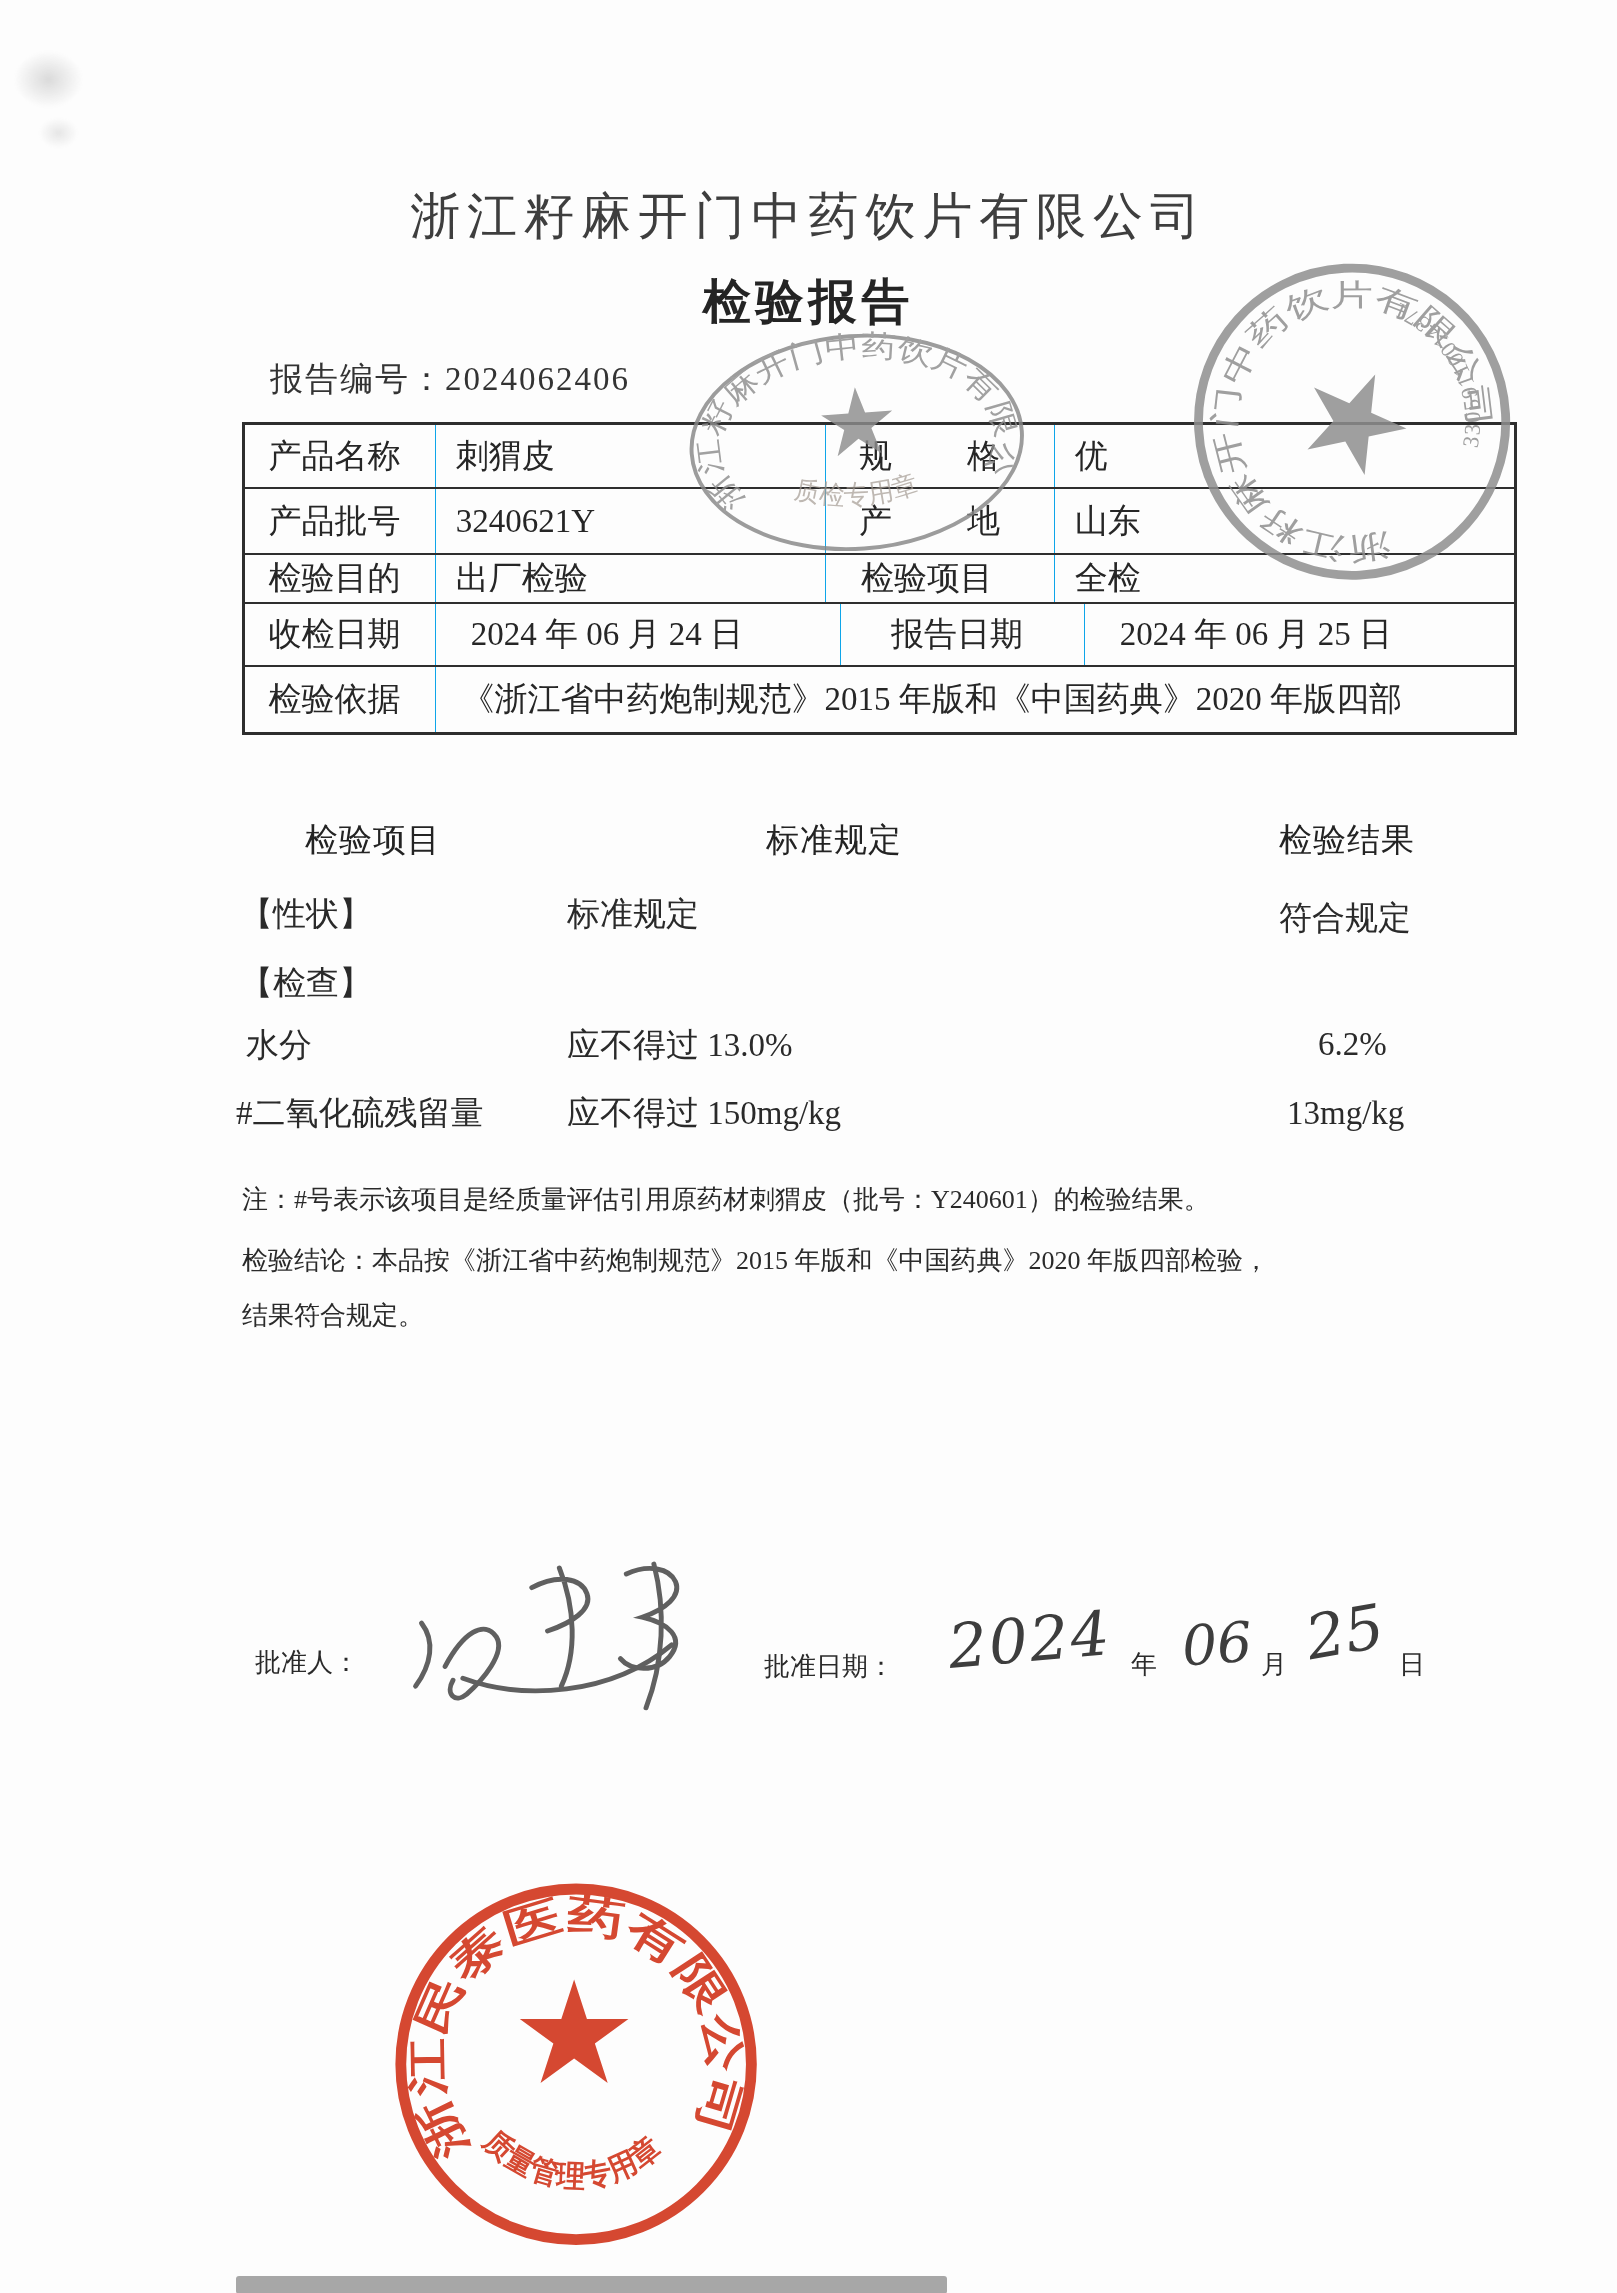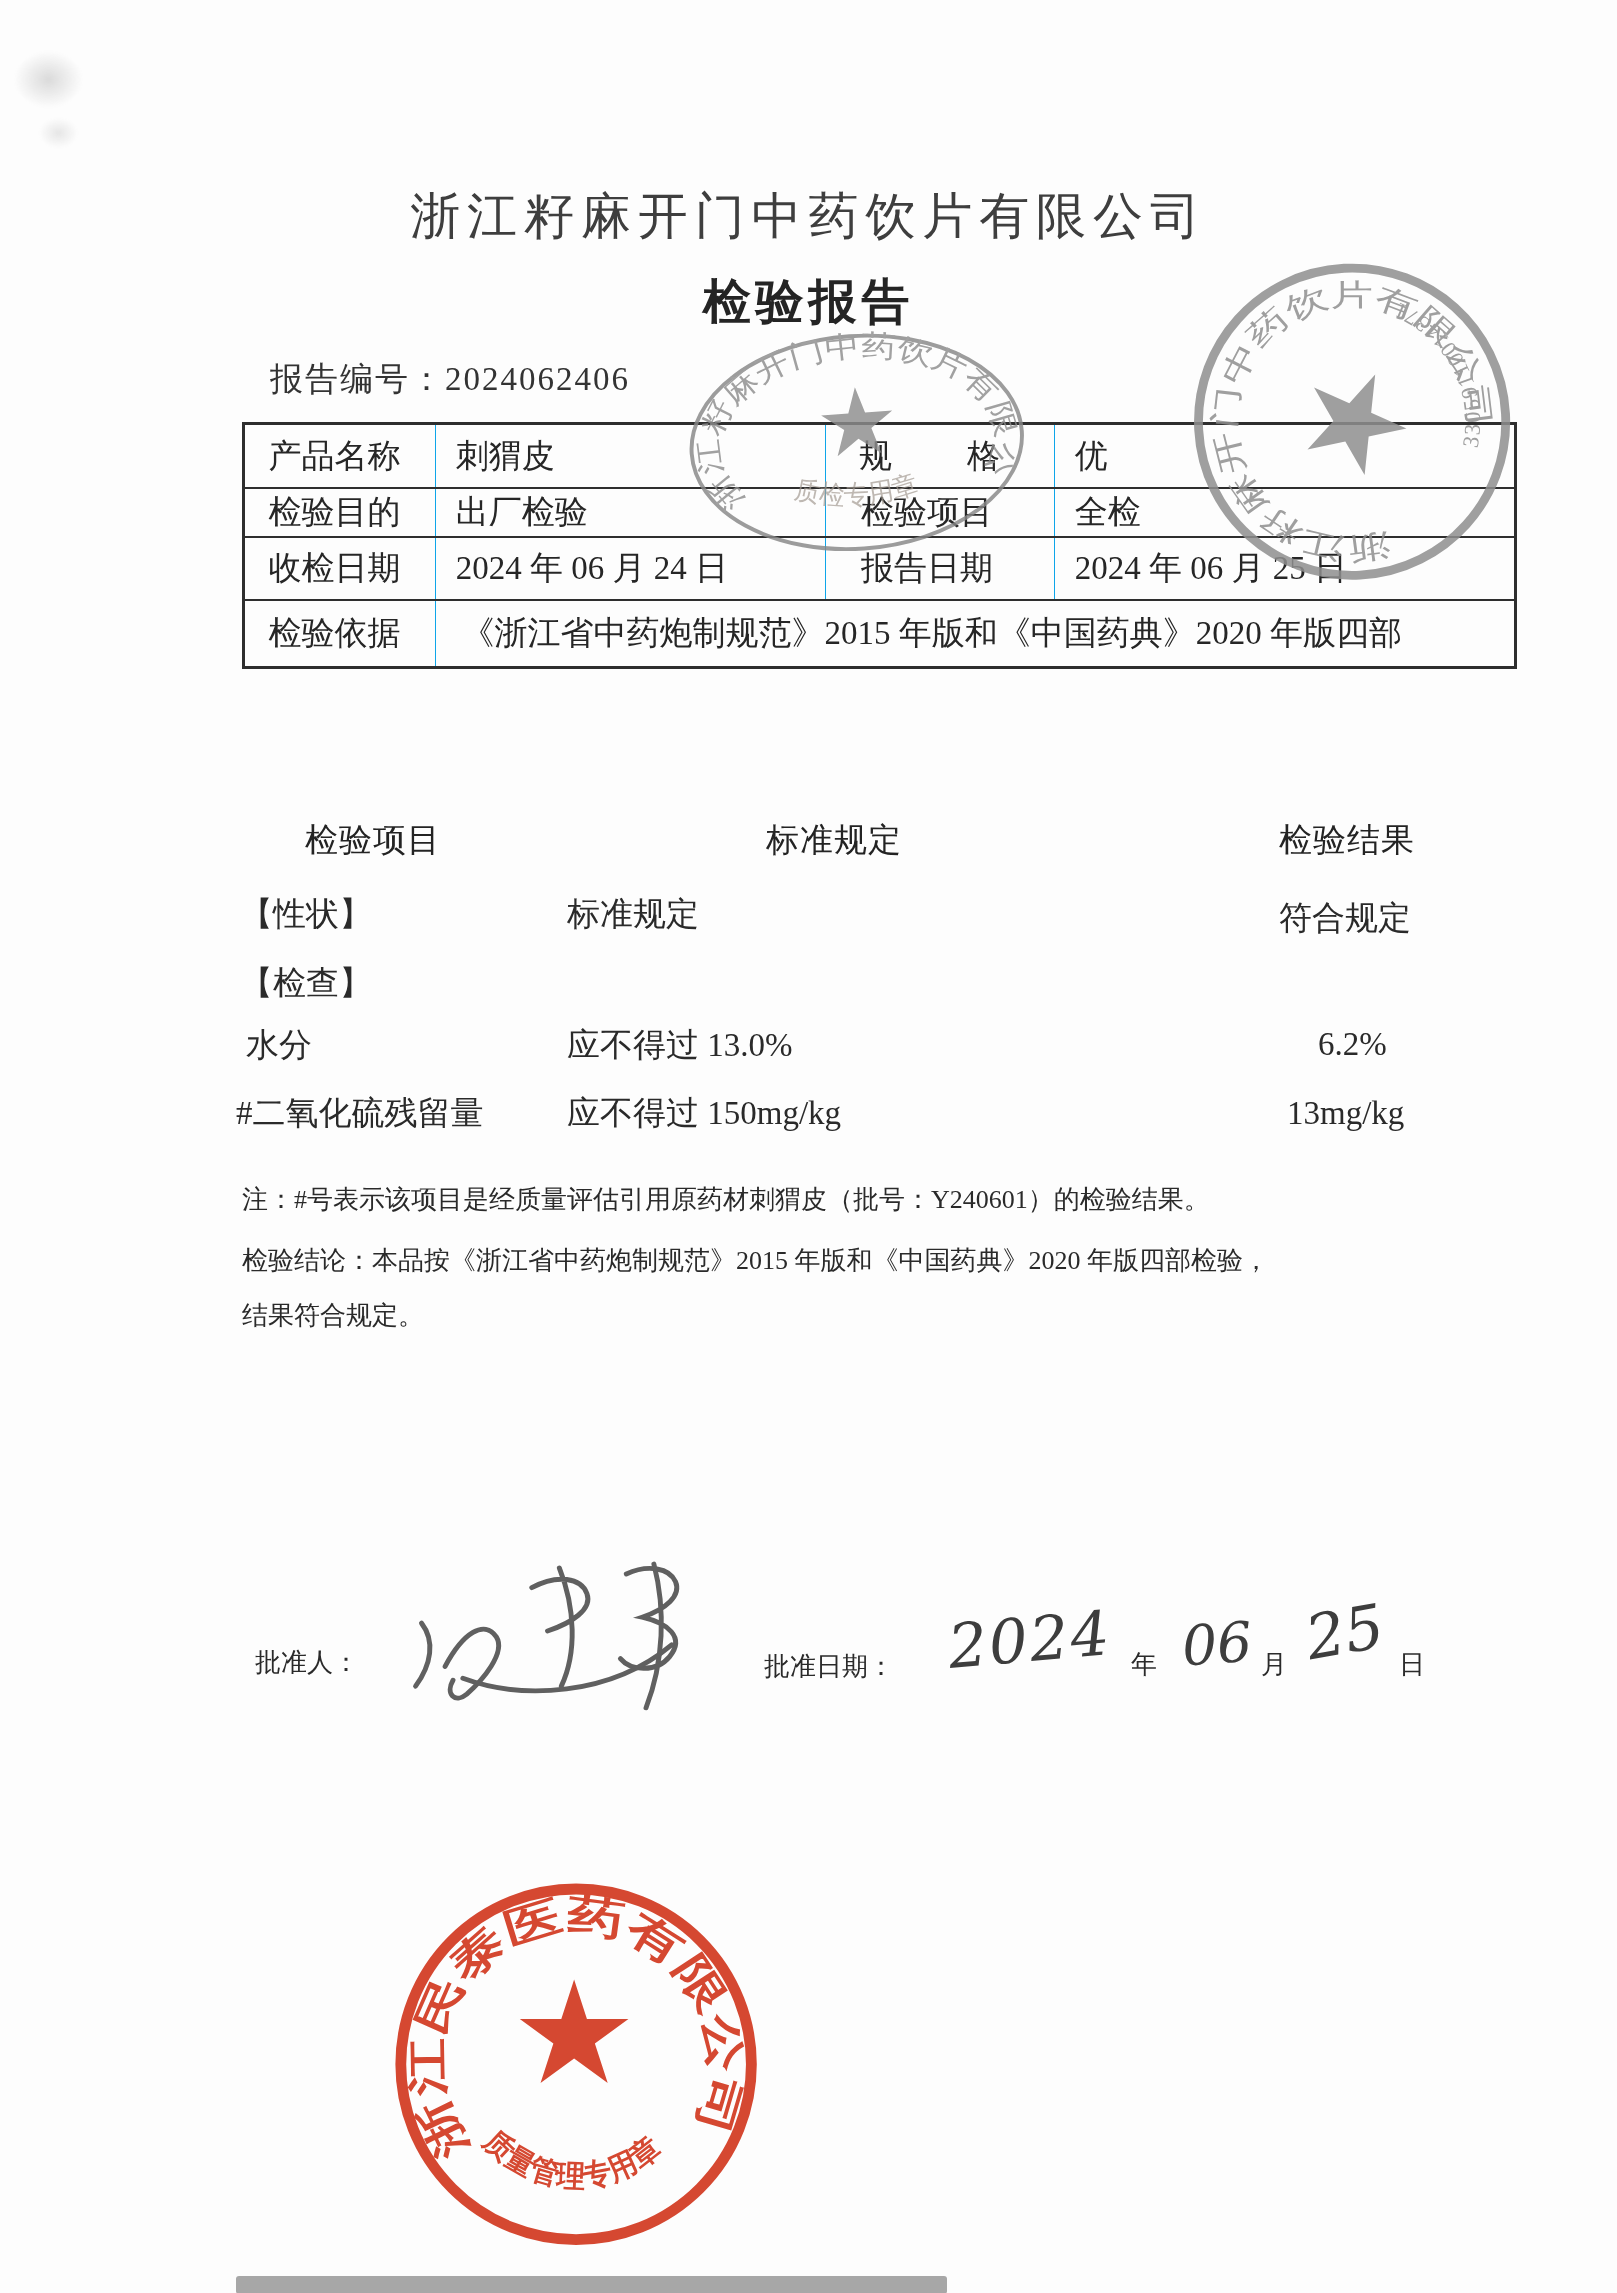--- a/index.html
+++ b/index.html
@@ -14,21 +14,21 @@
   .info-table{top:422px;left:242px;width:1275px;border:3px solid #2e2e2e;box-sizing:border-box;background:transparent;}
   .t-row{display:flex;border-bottom:2px solid #2e2e2e;}
   .t-row:last-child{border-bottom:none;}
   .cell{display:flex;align-items:center;box-sizing:border-box;border-right:1px solid #0ea5e9;
         font-size:33px;color:#262626;padding-left:23.6px;white-space:nowrap;overflow:visible;}
   .cell.last{border-right:none;}
   .c1{width:191px;}
   .c2{width:390px;padding-left:19.7px;}
   .c3{width:229px;padding-left:35px;}
   .c4{flex:1;padding-left:19.7px;}
-  .h63{height:62px;} .h65{height:64px;} .h48{height:47px;} .h62{height:61px;} .h66{height:65px;}
+  .h63{height:62px;} .h65{height:64px;} .h48{height:47px;} .h62{height:61px;gap:15px;} .h66{height:65px;}
   .spread{letter-spacing:75px;padding-left:33px;}
 
   
   .res-text{font-size:33px;color:#2a2a2a;white-space:nowrap;}
   .res-head{font-size:33px;color:#232323;letter-spacing:1px;white-space:nowrap;}
 
   .para{font-size:26px;color:#2a2a2a;white-space:nowrap;}
 
   .hw{font-family:"DejaVu Serif","Liberation Serif",serif;font-style:italic;color:#3d3d3d;white-space:nowrap;}
 
@@ -54,20 +54,26 @@
   <div class="abs title">浙江籽麻开门中药饮片有限公司</div>
   <div class="abs subtitle">检验报告</div>
   <div class="abs report-no"><span>报告编号：</span><span>2024062406</span></div>
 
   <div class="abs info-table">
     <div class="t-row h63">
       <div class="cell c1">产品名称</div>
       <div class="cell c2">刺猬皮</div>
       <div class="cell c3 spread">规格</div>
       <div class="cell c4 last">优</div>
+    </div>
+    <div class="t-row h65">
+      <div class="cell c1">产品批号</div>
+      <div class="cell c2">3240621Y</div>
+      <div class="cell c3 spread">产地</div>
+      <div class="cell c4 last">山东</div>
     </div>
     <div class="t-row h48">
       <div class="cell c1">检验目的</div>
       <div class="cell c2">出厂检验</div>
       <div class="cell c3">检验项目</div>
       <div class="cell c4 last">全检</div>
     </div>
     <div class="t-row h62">
       <div class="cell c1">收检日期</div>
       <div class="cell c2">2024 年 06 月 24 日</div>

